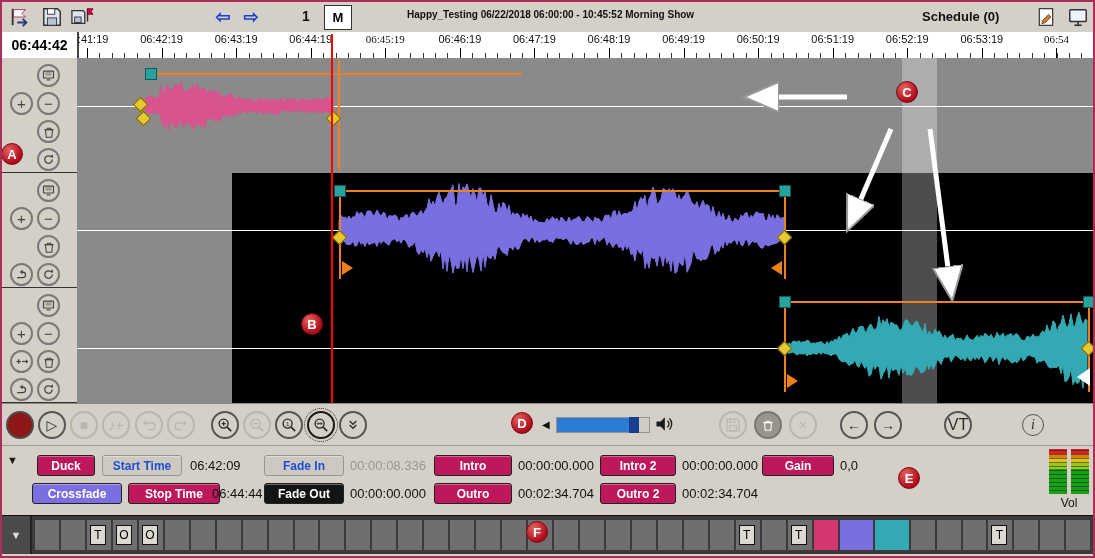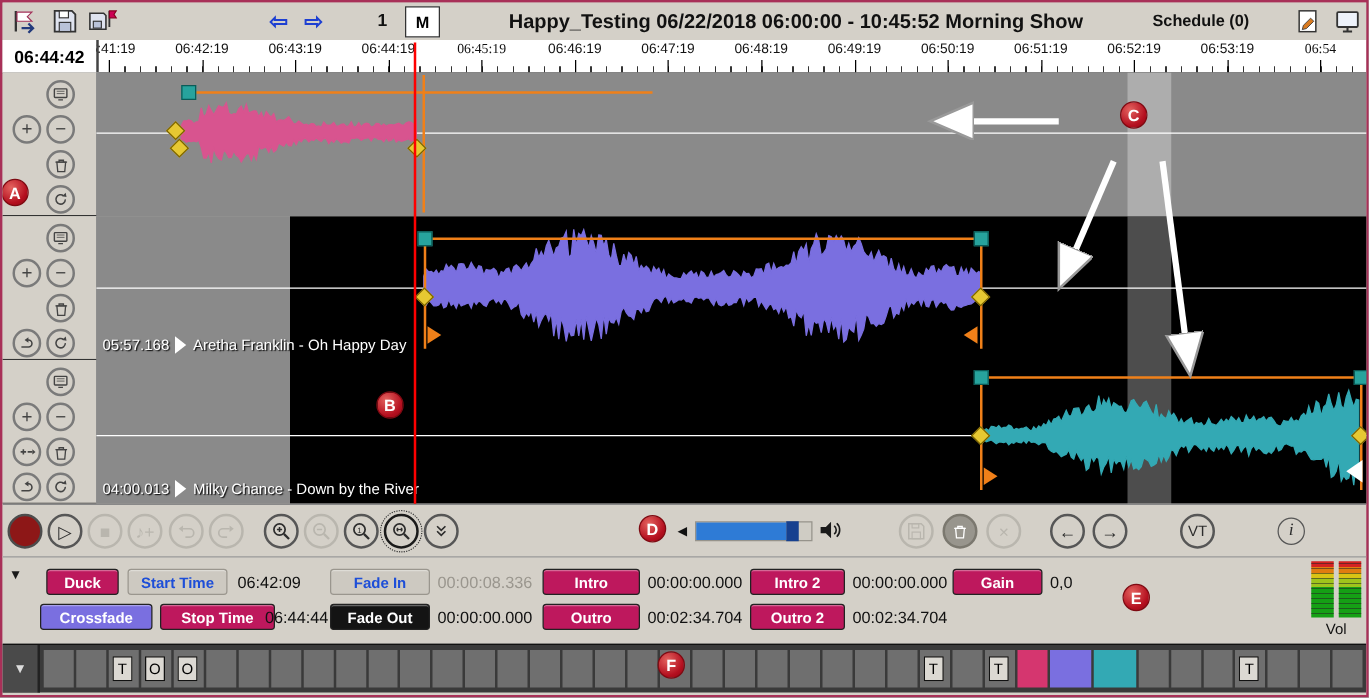--- a/index.html
+++ b/index.html
@@ -4,21 +4,21 @@
 <style>
   html,body{margin:0;padding:0;background:#888;}
   #app{position:relative;width:1095px;height:558px;background:#d4d0c8;border:2px solid #a83058;
        box-sizing:border-box;overflow:hidden;font-family:"Liberation Sans",sans-serif;}
   
   #toolbar{position:absolute;left:0;top:0;width:100%;height:30px;background:#d4d0c8;border-bottom:1px solid #777;}
   .tbicon{position:absolute;top:3px;width:24px;height:24px;display:flex;align-items:center;justify-content:center;cursor:pointer;}
   .navarrow{position:absolute;top:4px;width:22px;height:22px;display:flex;align-items:center;justify-content:center;color:#1d3fd2;font-size:18px;font-weight:bold;cursor:pointer;}
   #pagenum{position:absolute;left:300px;top:6px;font-size:14px;font-weight:bold;color:#111;}
   #mbtn{position:absolute;left:322px;top:3px;width:26px;height:23px;background:#fff;border:1px solid #333;font-weight:bold;font-size:13px;display:flex;align-items:center;justify-content:center;cursor:pointer;}
-  #showtitle{position:absolute;left:405px;top:7px;font-size:16px;font-weight:bold;color:#111;white-space:nowrap;}
+  #showtitle{position:absolute;left:405px;top:7px;font-size:10px;font-weight:bold;color:#111;white-space:nowrap;}
   #schedlbl{position:absolute;left:920px;top:7px;font-size:13px;font-weight:bold;color:#111;cursor:pointer;}
   
   #ruler{position:absolute;left:0;top:30px;width:100%;height:26px;background:#fff;border-bottom:1px solid #000;}
   #curtime{position:absolute;left:0;top:0;width:75px;height:26px;background:#fff;border-right:2px solid #444;
            display:flex;align-items:center;justify-content:center;font-size:14px;font-weight:bold;color:#000;}
   #ruler-scale{position:absolute;left:75px;top:0;width:1020px;height:26px;overflow:hidden;
      background-image:repeating-linear-gradient(90deg,#333 0 1px,transparent 1px 12.43px);
      background-size:100% 5px;background-position:10px 100%;background-repeat:no-repeat;cursor:pointer;}
   .tick-label{position:absolute;top:1px;transform:translateX(-50%);font-size:11px;color:#111;white-space:nowrap;}
   .tick-major{position:absolute;bottom:0;width:1px;height:10px;background:#000;}
@@ -254,25 +254,20 @@
           </svg>
         <div class="env-v" style="left:262px;top:14px;height:92px"></div>
         <div class="env-v" style="left:707px;top:14px;height:92px"></div>
         <div class="env-h" style="left:262px;top:17px;width:446px"></div>
         <div class="handle-sq" style="left:257px;top:12px"></div>
         <div class="handle-sq" style="left:702px;top:12px"></div>
         <div class="handle-di" style="left:257px;top:59px"></div>
         <div class="handle-di" style="left:702px;top:59px"></div>
         <div class="tri-r" style="left:265px;top:88px"></div>
         <div class="tri-l" style="left:694px;top:88px"></div>
-        <div class="tracklabel">
-          <span>05:57.168</span>
-          <span class="flagmark"></span>
-          <span>Aretha Franklin - Oh Happy Day</span>
-        </div>
       </div>
     </div>
 
     <div class="track" style="top:230px">
       <div class="strip">
         <span class="sbtn" style="left:35px;top:6px">
             <svg width="15" height="15" viewBox="0 0 24 24">
               <rect x="4" y="5" width="16" height="11" rx="1" fill="none" stroke="currentColor" stroke-width="1.8"></rect>
               <line x1="7" y1="8" x2="17" y2="8" stroke="currentColor"></line>
               <line x1="7" y1="11" x2="17" y2="11" stroke="currentColor"></line>
@@ -318,25 +313,20 @@
           </svg>
         <div class="env-v" style="left:707px;top:10px;height:94px"></div>
         <div class="env-v" style="left:1011px;top:10px;height:94px"></div>
         <div class="env-h" style="left:707px;top:13px;width:306px"></div>
         <div class="handle-sq" style="left:702px;top:8px"></div>
         <div class="handle-sq" style="left:1006px;top:8px"></div>
         <div class="handle-di" style="left:702px;top:55px"></div>
         <div class="handle-di" style="left:1006px;top:55px"></div>
         <div class="tri-r" style="left:710px;top:86px"></div>
         <div class="tri-wl" style="left:1000px;top:80px"></div>
-        <div class="tracklabel">
-          <span>04:00.013</span>
-          <span class="flagmark"></span>
-          <span>Milky Chance - Down by the River</span>
-        </div>
       </div>
     </div>
   </div>
 
   <div id="cursor"></div>
 
   <div id="transport">
     <span class="tbtn record" style="left:4px"></span>
     <span class="tbtn" style="left:36px">▷</span>
     <span class="tbtn disabled" style="left:68px">■</span>
@@ -408,21 +398,21 @@
     <span class="tbtn fillgray" style="left:752px">
         <svg width="14" height="14" viewBox="0 0 24 24">
           <path d="M6 8 h12 l-1.2 13 H7.2 z" fill="none" stroke="currentColor" stroke-width="1.8"></path>
           <line x1="4" y1="8" x2="20" y2="8" stroke="currentColor" stroke-width="1.8"></line>
           <path d="M9 8 V5.5 h6 V8" fill="none" stroke="currentColor" stroke-width="1.8"></path>
         </svg>
       </span>
     <span class="tbtn disabled" style="left:787px">×</span>
     <span class="tbtn" style="left:838px">←</span>
     <span class="tbtn" style="left:872px">→</span>
-    <span class="tbtn" style="left:942px;font-size:12px">VT</span>
+    <span class="tbtn" style="left:942px;font-size:16px">VT</span>
     <span class="tbtn" style="left:1020px;top:10px;width:22px;height:22px;border-width:1.5px;font-style:italic;font-family:'Liberation Serif',serif">i</span>
   </div>
 
   <div id="editor">
     <span class="ddtri" style="left:5px;top:8px">▼</span>
 
     <span class="ebtn" style="left:35px;top:9px;width:58px">Duck</span>
     <span class="ebtn disabled" style="left:100px;top:9px;width:80px">Start Time</span>
     <span class="eval" style="left:188px;top:9px">06:42:09</span>
     <span class="ebtn disabled" style="left:262px;top:9px;width:80px">Fade In</span>

